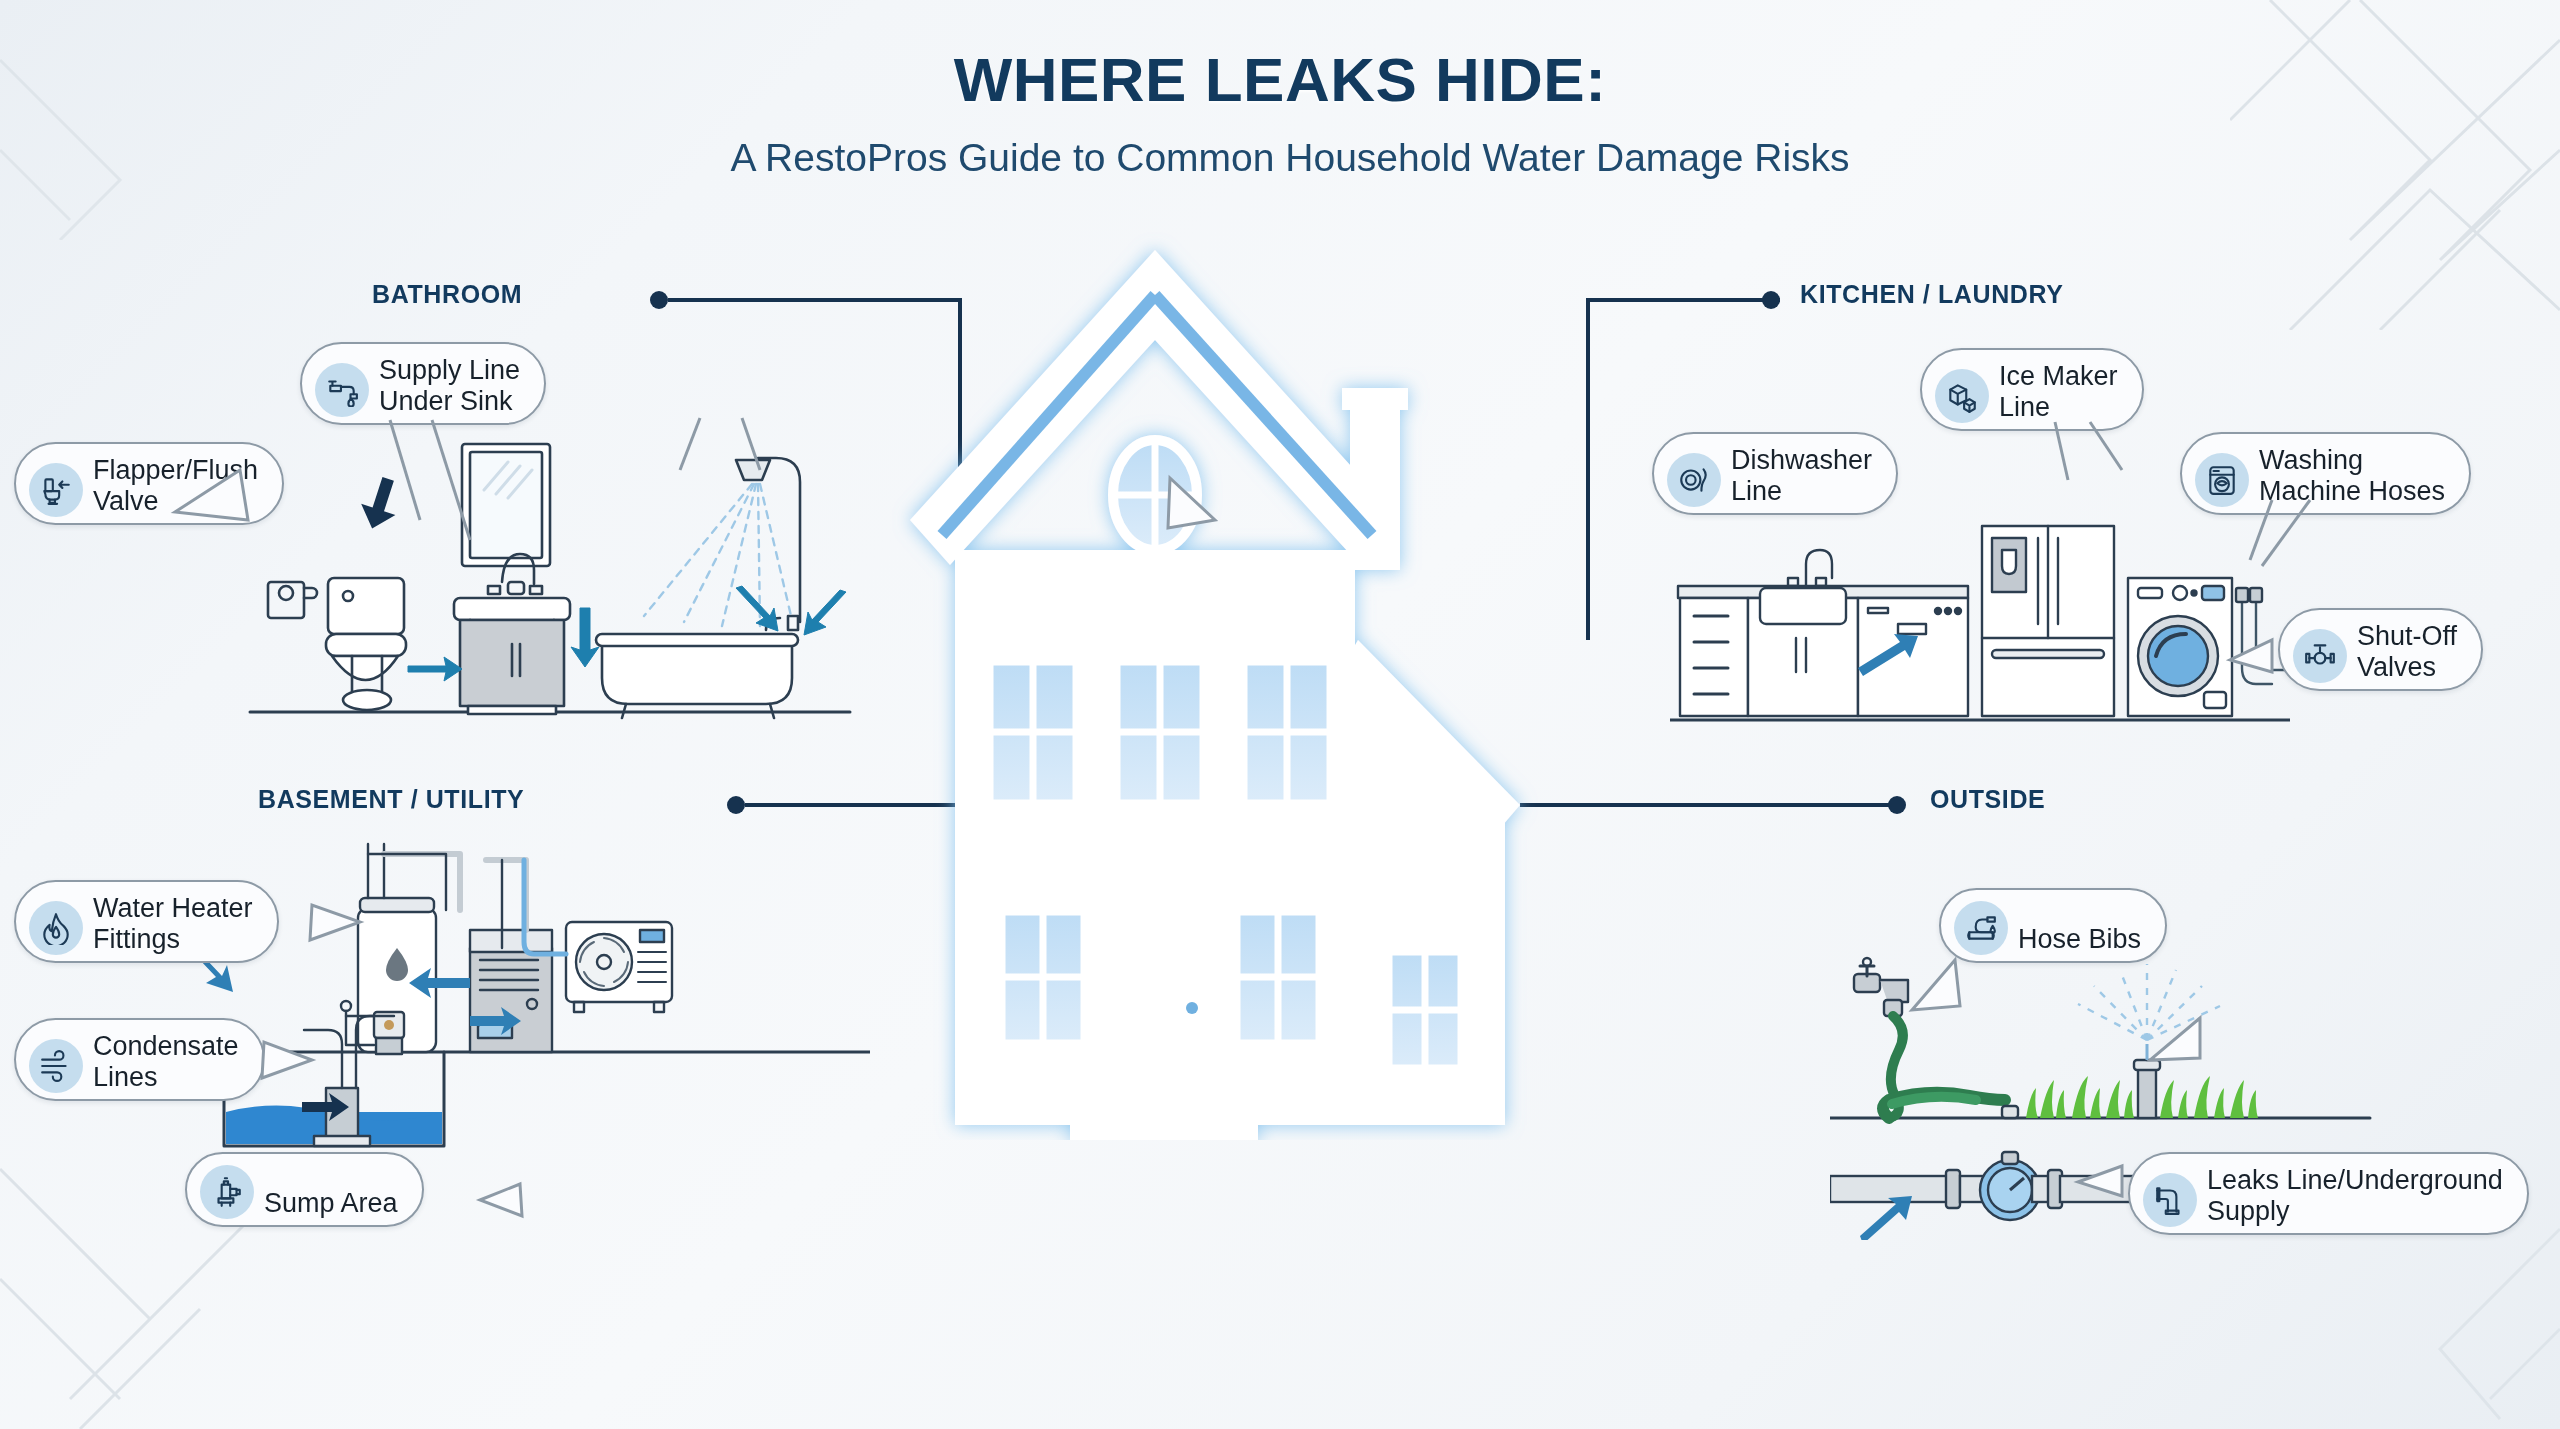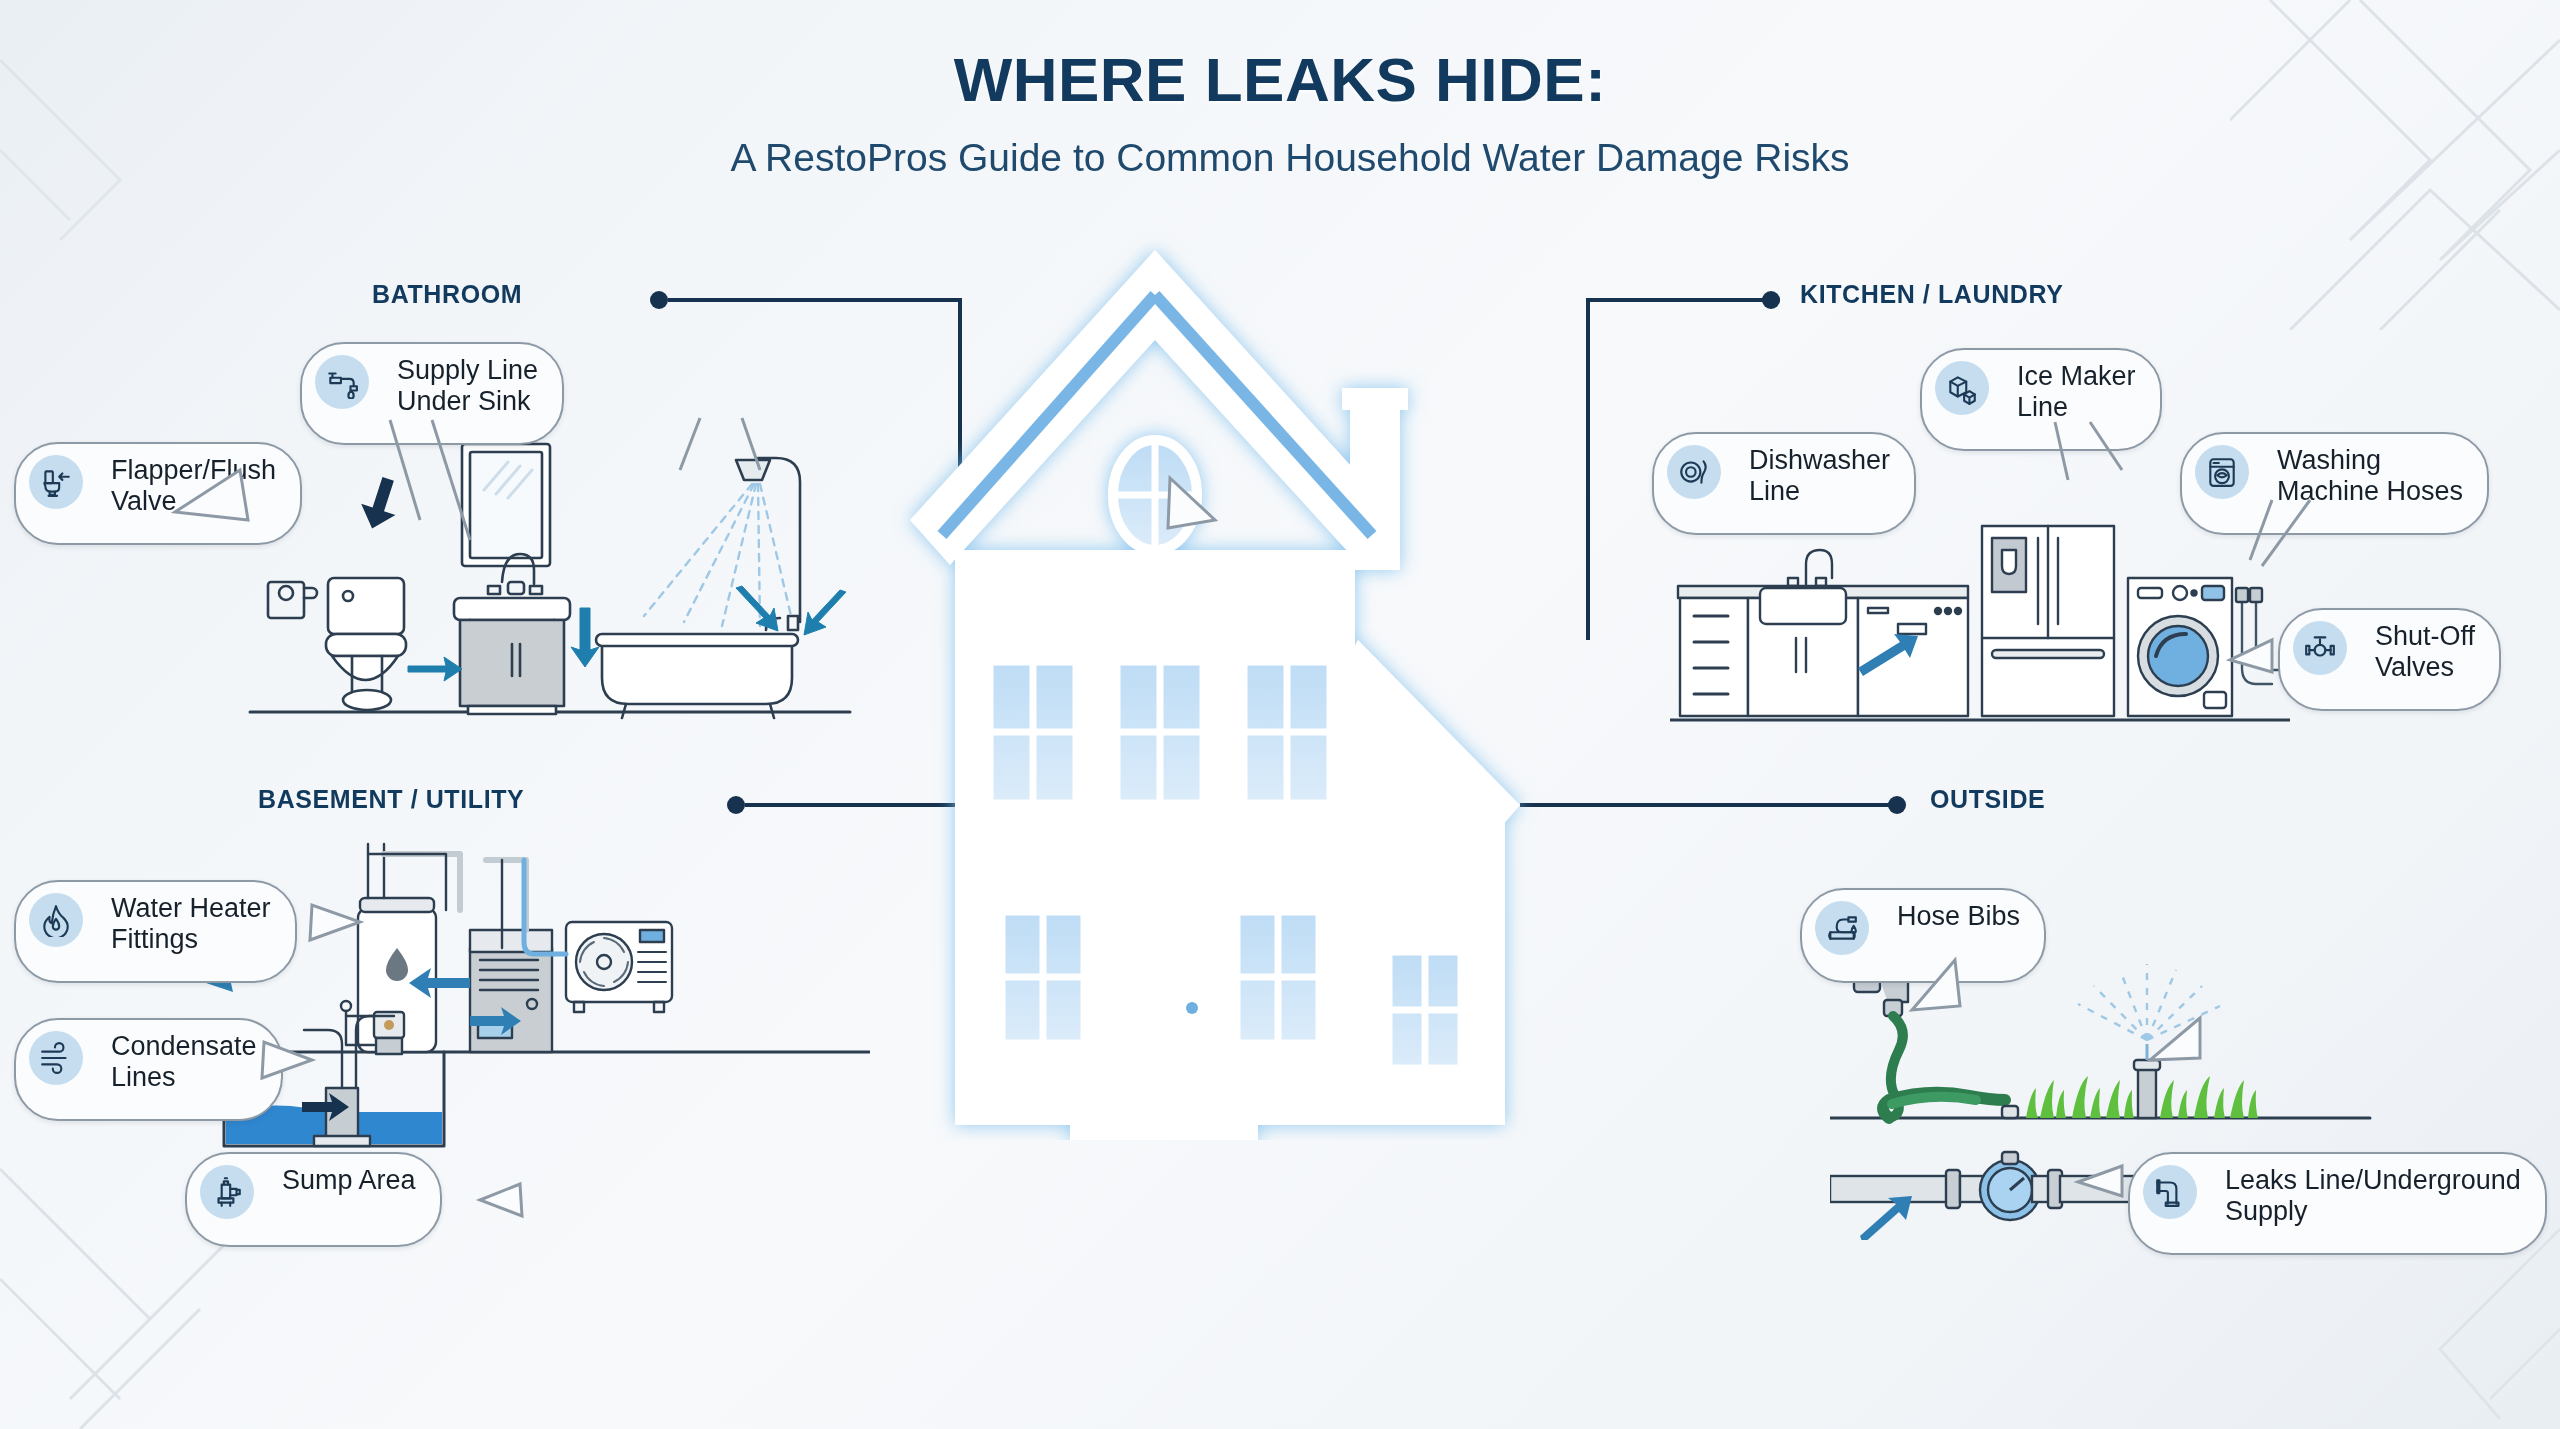--- a/index.html
+++ b/index.html
@@ -30,23 +30,23 @@
 
   
   .sec-head{position:absolute;font-size:25px;font-weight:bold;color:#123a5e;letter-spacing:.6px;white-space:nowrap;}
   .sec-dot{position:absolute;width:18px;height:18px;border-radius:50%;background:#16324f;}
 
   
   #lines{position:absolute;inset:0;pointer-events:none;}
 
   
   .pill{
-    position:absolute;display:flex;align-items:flex-start;gap:28px;
+    position:absolute;display:flex;align-items:flex-end;gap:10px;
     background:#fbfcfe;border:2px solid #8d9aa6;border-radius:44px;
-    padding:11px 24px 26px 13px;
+    padding:11px 24px 6px 13px;
     box-shadow:0 2px 5px rgba(30,50,70,.10);
     max-width:420px;
   }
   .pill .ic{
     flex:0 0 auto;width:54px;height:54px;border-radius:50%;
     background:#c5ddee;display:flex;align-items:center;justify-content:center;
   }
   .pill .ic svg{display:block;}
   .pill .txt{font-size:27px;line-height:1.14;color:#17212b;white-space:pre-line;}
 
@@ -590,21 +590,21 @@
         <path d="M14 3 h2"></path>
         <path d="M19 13 h6 v6 h-6"></path>
         <path d="M25 14 h3 v4 h-3"></path>
         <path d="M8 22 h14 v4 h-14 z"></path>
         <path d="M11 26 v3 M19 26 v3"></path>
       </svg>
     </span>
     <span class="txt">Sump Area</span>
   </div>
 
-  <div class="pill" style="left:1800px;top:888px;">
+  <div class="pill" style="left:1939px;top:888px;">
     <span class="ic">
       <svg width="34" height="34" viewBox="0 0 32 32" fill="none" stroke="#1c3a56" stroke-width="2" stroke-linejoin="round" stroke-linecap="round">
         <path d="M22 6 h7 v4 h-7 z"></path>
         <path d="M22 8 h-5 q-6 0 -6 7 q0 5 5 5 h8"></path>
         <path d="M5 20 h22 v6 h-22 z"></path>
         <path d="M5 20 q-2 3 0 6 M27 20 q2 3 0 6"></path>
         <path d="M27 14 q2 3 2 4.5 a2 2 0 0 1 -4 0 q0 -1.5 2 -4.5 z"></path>
       </svg>
     </span>
     <span class="txt">Hose Bibs</span>

